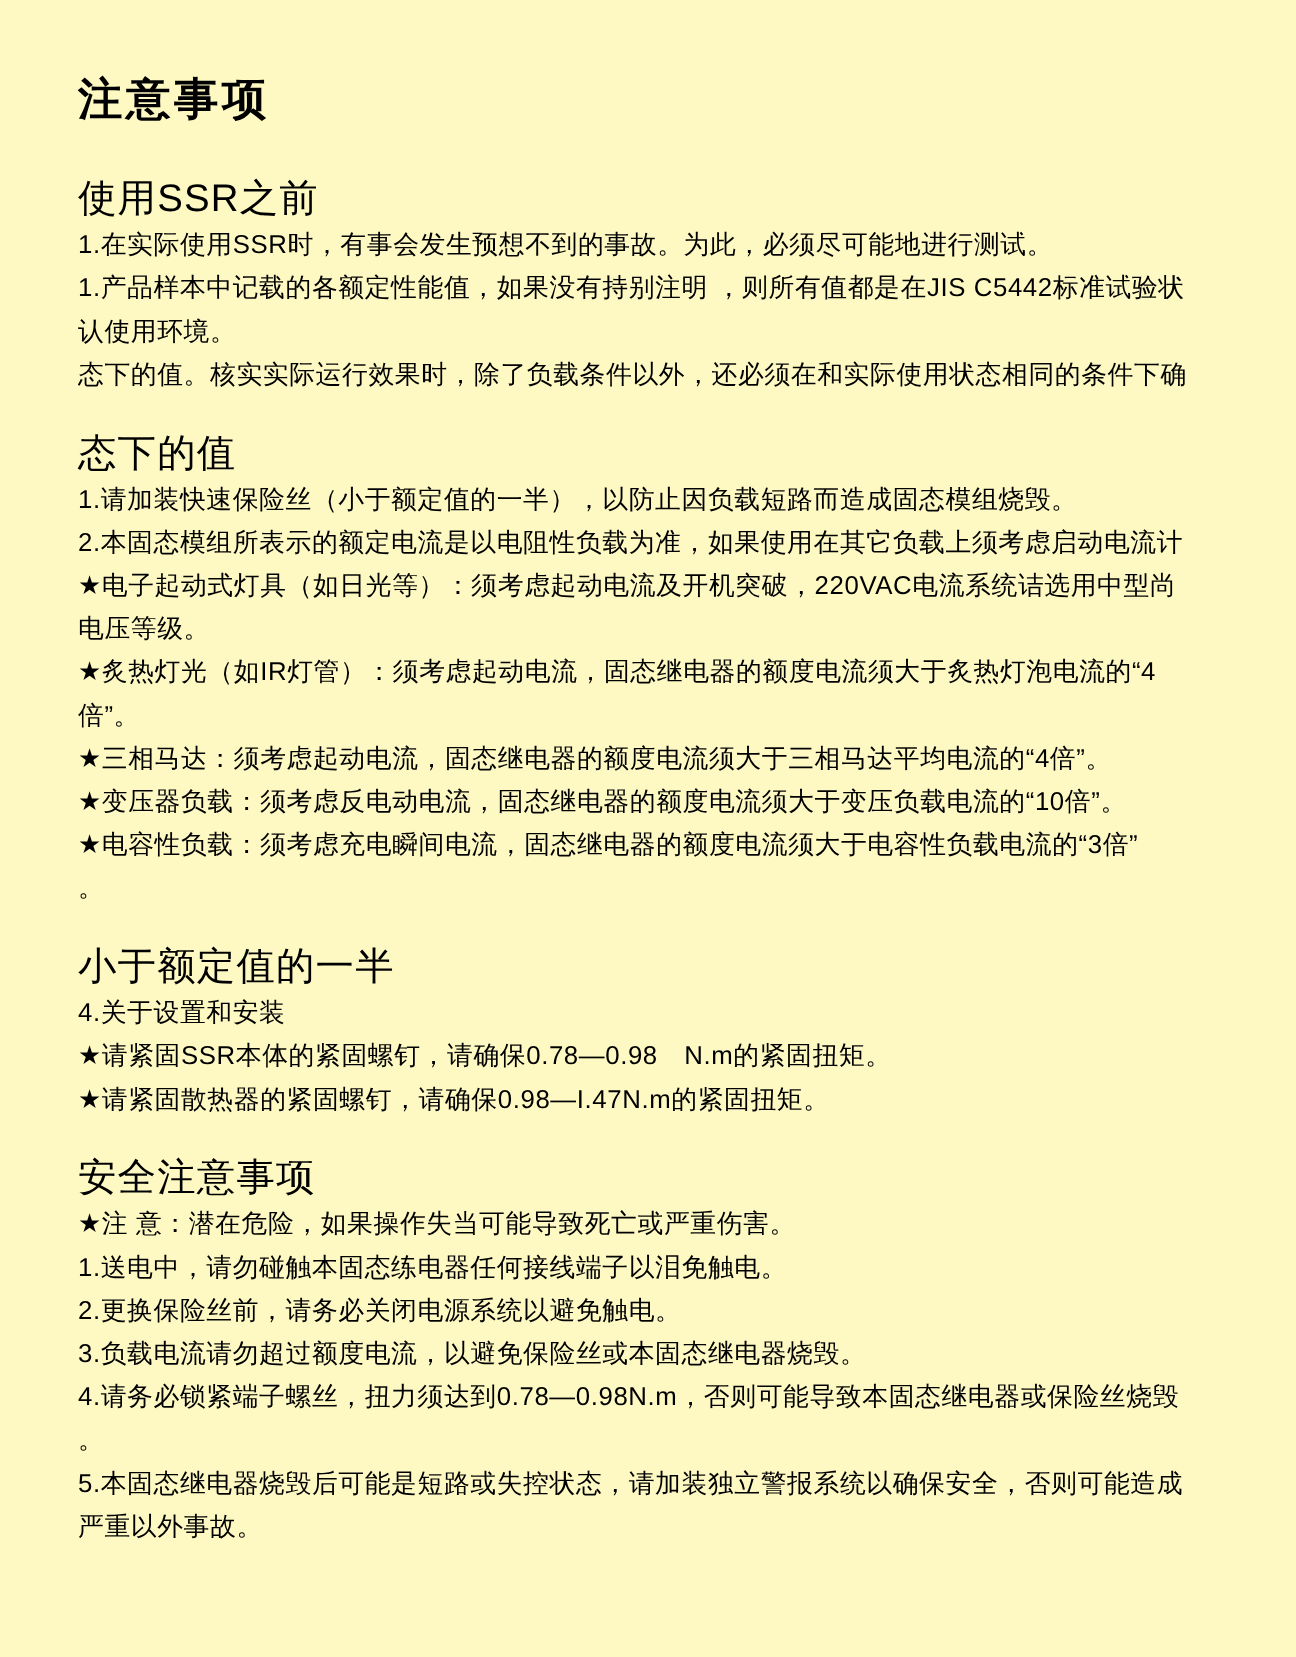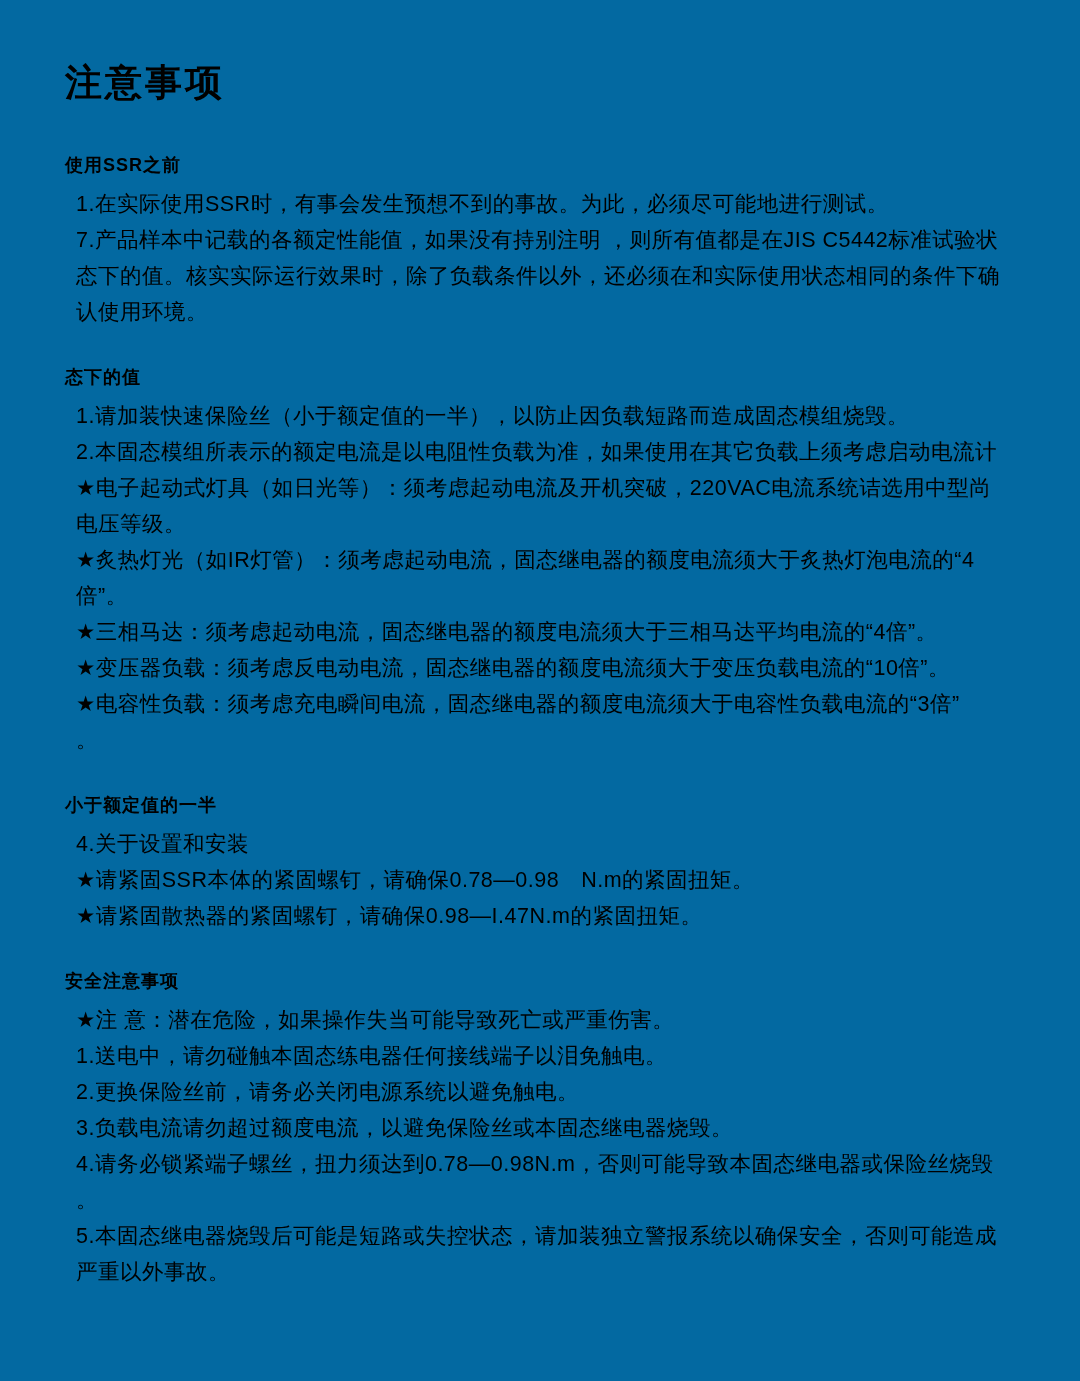--- a/index.html
+++ b/index.html
@@ -12,58 +12,57 @@
     height: 1381px;
     overflow: hidden;
     color: #000000;
     font-family: "Liberation Sans", "DejaVu Sans", sans-serif;
   }
   .page {
     box-sizing: border-box;
     width: 1080px;
     height: 1381px;
     padding: 55px 50px 16px 65px;
-    background: #0369a1;
+    background: #fef9c3;
   }
   h1.doc-title {
     font-size: 37px;
     line-height: 43px;
     font-weight: 700;
     margin: 6px 0 0 0;
     letter-spacing: 3px;
   }
   #sections {
     padding-top: 14px; 
   }
   h2.section-heading {
-    font-size: 18px;
+    font-size: 32px;
     line-height: 36px;
-    font-weight: 700;
+    font-weight: 400;
     margin: 29px 0 3px 0;
     letter-spacing: 1px;
   }
   .text-line {
     font-size: 21.5px;
     line-height: 36px;
     white-space: pre;       
     letter-spacing: 0.5px;
-    margin-left: 11px;
   }
 </style>
 </head>
 <body style="background: rgb(255, 255, 255); color: rgb(0, 0, 0);">
 
 <div class="page">
   <h1 class="doc-title">注意事项</h1>
   <div id="sections">
       <h2 class="section-heading">使用SSR之前</h2>
       <div class="text-line">1.在实际使用SSR时，有事会发生预想不到的事故。为此，必须尽可能地进行测试。</div>
-      <div class="text-line">7.产品样本中记载的各额定性能值，如果没有持别注明 ，则所有值都是在JIS C5442标准试验状</div>
+      <div class="text-line">1.产品样本中记载的各额定性能值，如果没有持别注明 ，则所有值都是在JIS C5442标准试验状</div>
+      <div class="text-line">认使用环境。</div>
       <div class="text-line">态下的值。核实实际运行效果时，除了负载条件以外，还必须在和实际使用状态相同的条件下确</div>
-      <div class="text-line">认使用环境。</div>
       <h2 class="section-heading">态下的值</h2>
       <div class="text-line">1.请加装快速保险丝（小于额定值的一半），以防止因负载短路而造成固态模组烧毁。</div>
       <div class="text-line">2.本固态模组所表示的额定电流是以电阻性负载为准，如果使用在其它负载上须考虑启动电流计</div>
       <div class="text-line">★电子起动式灯具（如日光等）：须考虑起动电流及开机突破，220VAC电流系统诘选用中型尚</div>
       <div class="text-line">电压等级。</div>
       <div class="text-line">★炙热灯光（如IR灯管）：须考虑起动电流，固态继电器的额度电流须大于炙热灯泡电流的“4</div>
       <div class="text-line">倍”。</div>
       <div class="text-line">★三相马达：须考虑起动电流，固态继电器的额度电流须大于三相马达平均电流的“4倍”。</div>
       <div class="text-line">★变压器负载：须考虑反电动电流，固态继电器的额度电流须大于变压负载电流的“10倍”。</div>
       <div class="text-line">★电容性负载：须考虑充电瞬间电流，固态继电器的额度电流须大于电容性负载电流的“3倍”</div>

